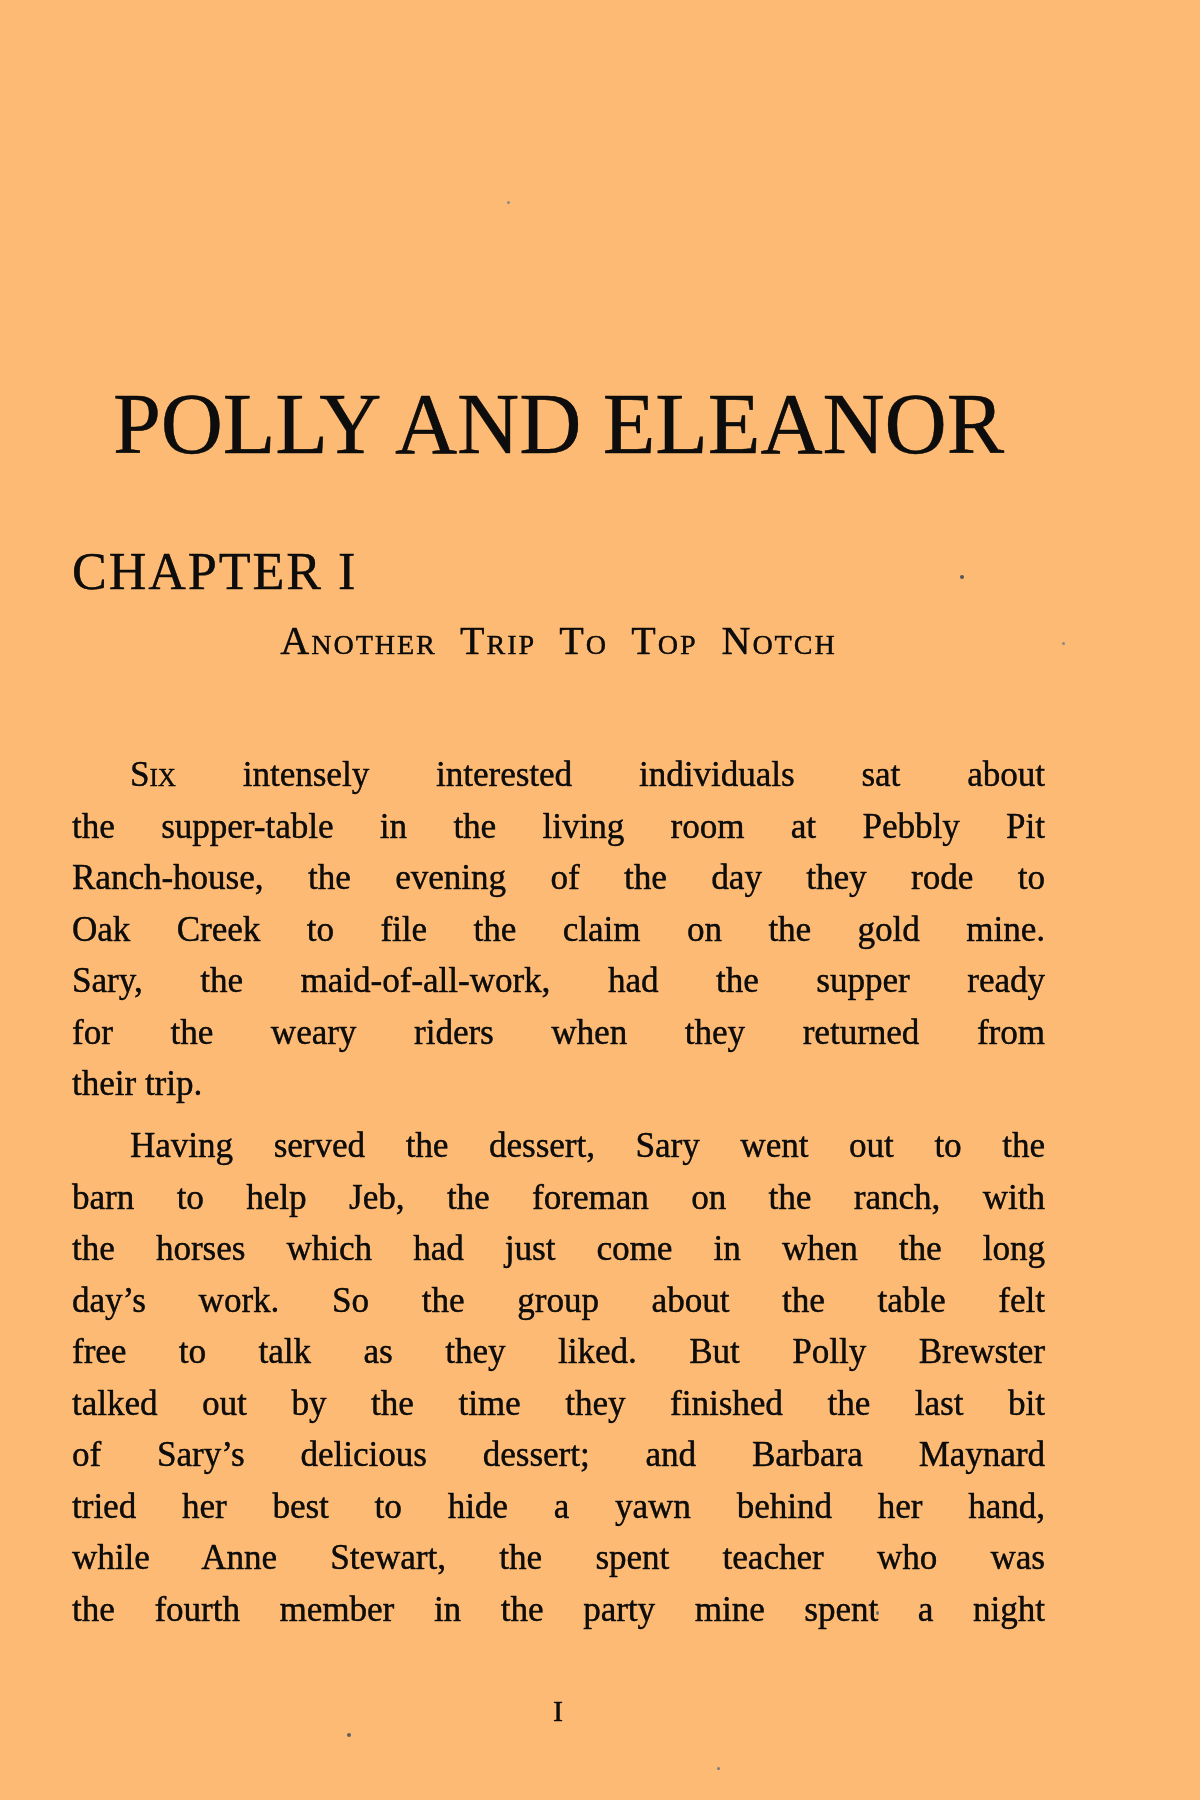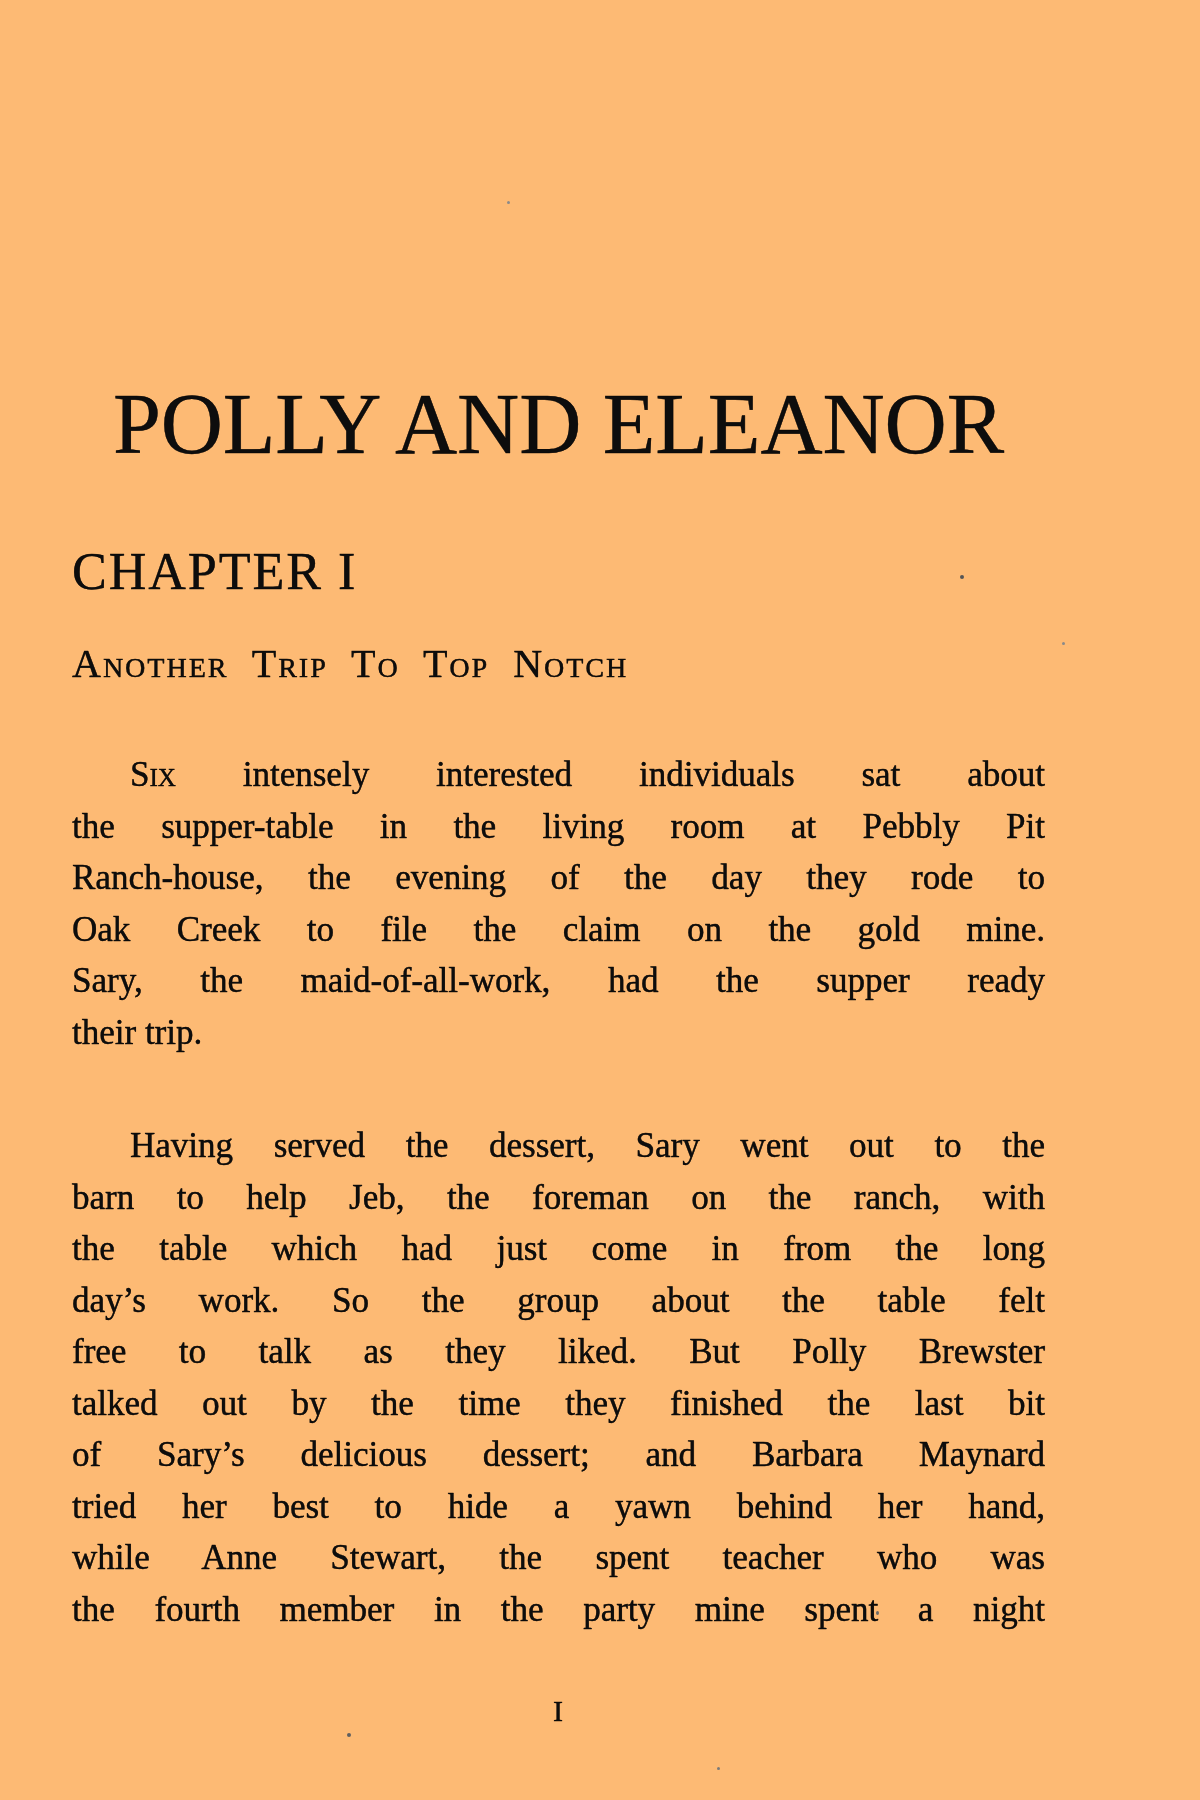--- a/index.html
+++ b/index.html
@@ -41,23 +41,24 @@
     top: 546px;
     left: 0;
     width: 100%;
     font-size: 52px;
     line-height: 1;
     letter-spacing: 2px;
     white-space: nowrap;
   }
   .section {
     position: absolute;
-    top: 644px;
+    top: 621px;
     left: 0;
     width: 100%;
+    text-align: center;
     font-variant: small-caps;
     font-size: 40px;
     line-height: 1;
     letter-spacing: 2px;
     word-spacing: 12px;
     white-space: nowrap;
   }
   .para {
     position: absolute;
     left: 0;
@@ -105,27 +106,28 @@
     <div class="chapter">CHAPTER I</div>
 
     <div class="section">Another Trip To Top Notch</div>
 
     <div class="para para-1">
       <div class="line indent"><span class="sc">Six</span><span> </span><span>intensely interested individuals sat about</span></div>
       <div class="line">the supper-table in the living room at Pebbly Pit</div>
       <div class="line">Ranch-house, the evening of the day they rode to</div>
       <div class="line">Oak Creek to file the claim on the gold mine.</div>
       <div class="line">Sary, the maid-of-all-work, had the supper ready</div>
+      <div class="line">for the weary riders when they returned from</div>
       <div class="line para-end">their trip.</div>
     </div>
 
     <div class="para para-2">
       <div class="line indent">Having served the dessert, Sary went out to the</div>
       <div class="line">barn to help Jeb, the foreman on the ranch, with</div>
-      <div class="line">the table which had just come in from the long</div>
+      <div class="line">the horses which had just come in when the long</div>
       <div class="line">day’s work.  So the group about the table felt</div>
       <div class="line">free to talk as they liked.  But Polly Brewster</div>
       <div class="line">talked out by the time they finished the last bit</div>
       <div class="line">of Sary’s delicious dessert; and Barbara Maynard</div>
       <div class="line">tried her best to hide a yawn behind her hand,</div>
       <div class="line">while Anne Stewart, the spent teacher who was</div>
       <div class="line">the fourth member in the party mine spent a night</div>
     </div>
 
     <div class="folio">I</div>

